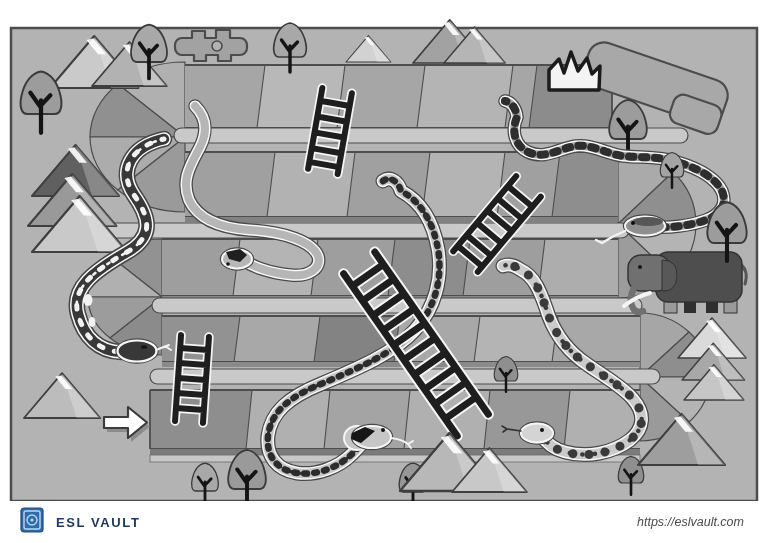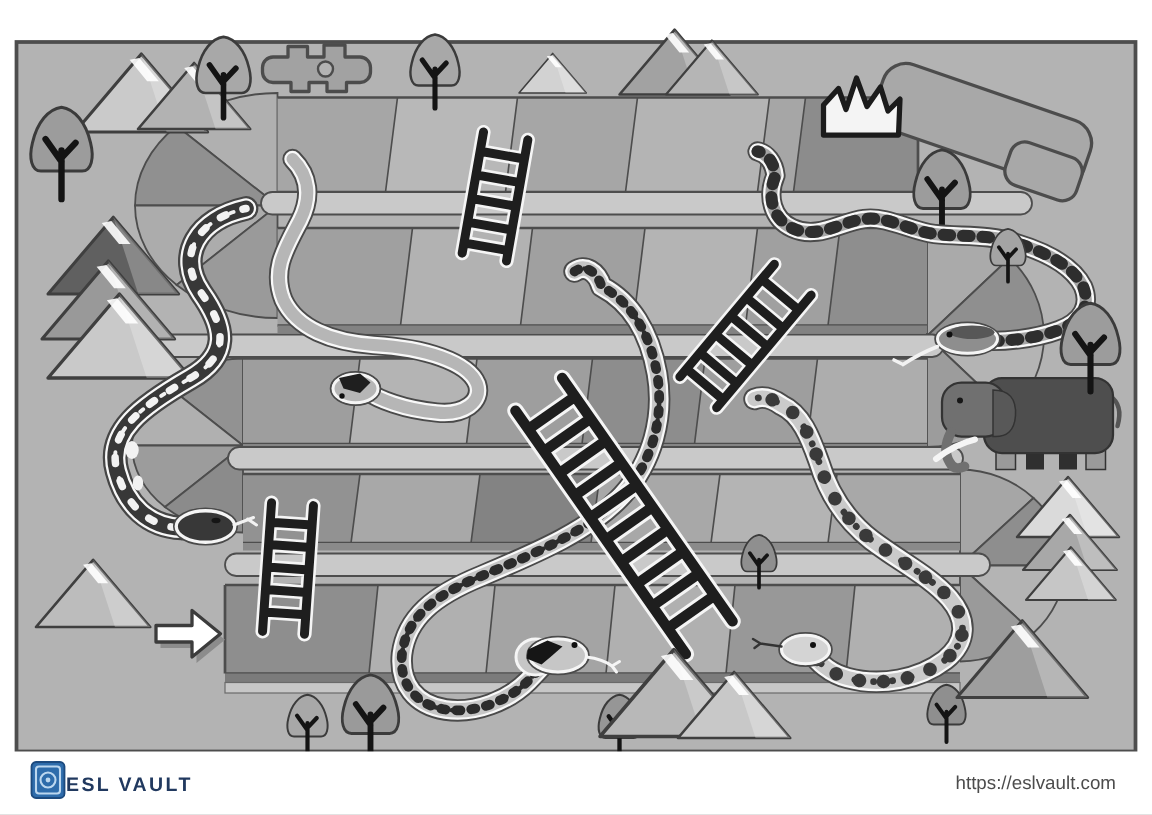--- a/index.html
+++ b/index.html
@@ -15,26 +15,26 @@
   .rowline{stroke:var(--c-outline,#4d4d4d);stroke-width:1.8;fill:none;}
   .divider{fill:var(--c-divider,#c9c9c9);stroke:var(--c-outline,#4d4d4d);stroke-width:1.2;}
   .sn{fill:none;stroke-linecap:round;stroke-linejoin:round;}
   .lad-u{fill:none;stroke:#f5f5f5;stroke-linecap:round;}
   .lad{fill:none;stroke:var(--c-ladder,#1e1e1e);stroke-linecap:round;}
   .footer{
     position:absolute;left:0;top:501px;width:768px;height:42px;
     display:flex;align-items:center;justify-content:space-between;
     box-sizing:border-box;padding:0 24px 0 20px;background:#ffffff;
   }
-  .brand{display:flex;align-items:center;gap:0;}
+  .brand{display:flex;align-items:center;gap:12px;}
   .brand-name{
     color:var(--c-brand_navy,#21395f);font-weight:bold;font-size:13px;
     letter-spacing:1.6px;
   }
-  .site-url{color:var(--c-url_gray,#4c4c4c);font-size:12.5px;}
+  .site-url{color:var(--c-url_gray,#4c4c4c);font-size:12.5px;font-style:italic;}
 </style>
 </head>
 <body>
 
 
 
 <svg width="768" height="543" viewBox="0 0 768 543">
   <defs>
 
     <g id="tree">

